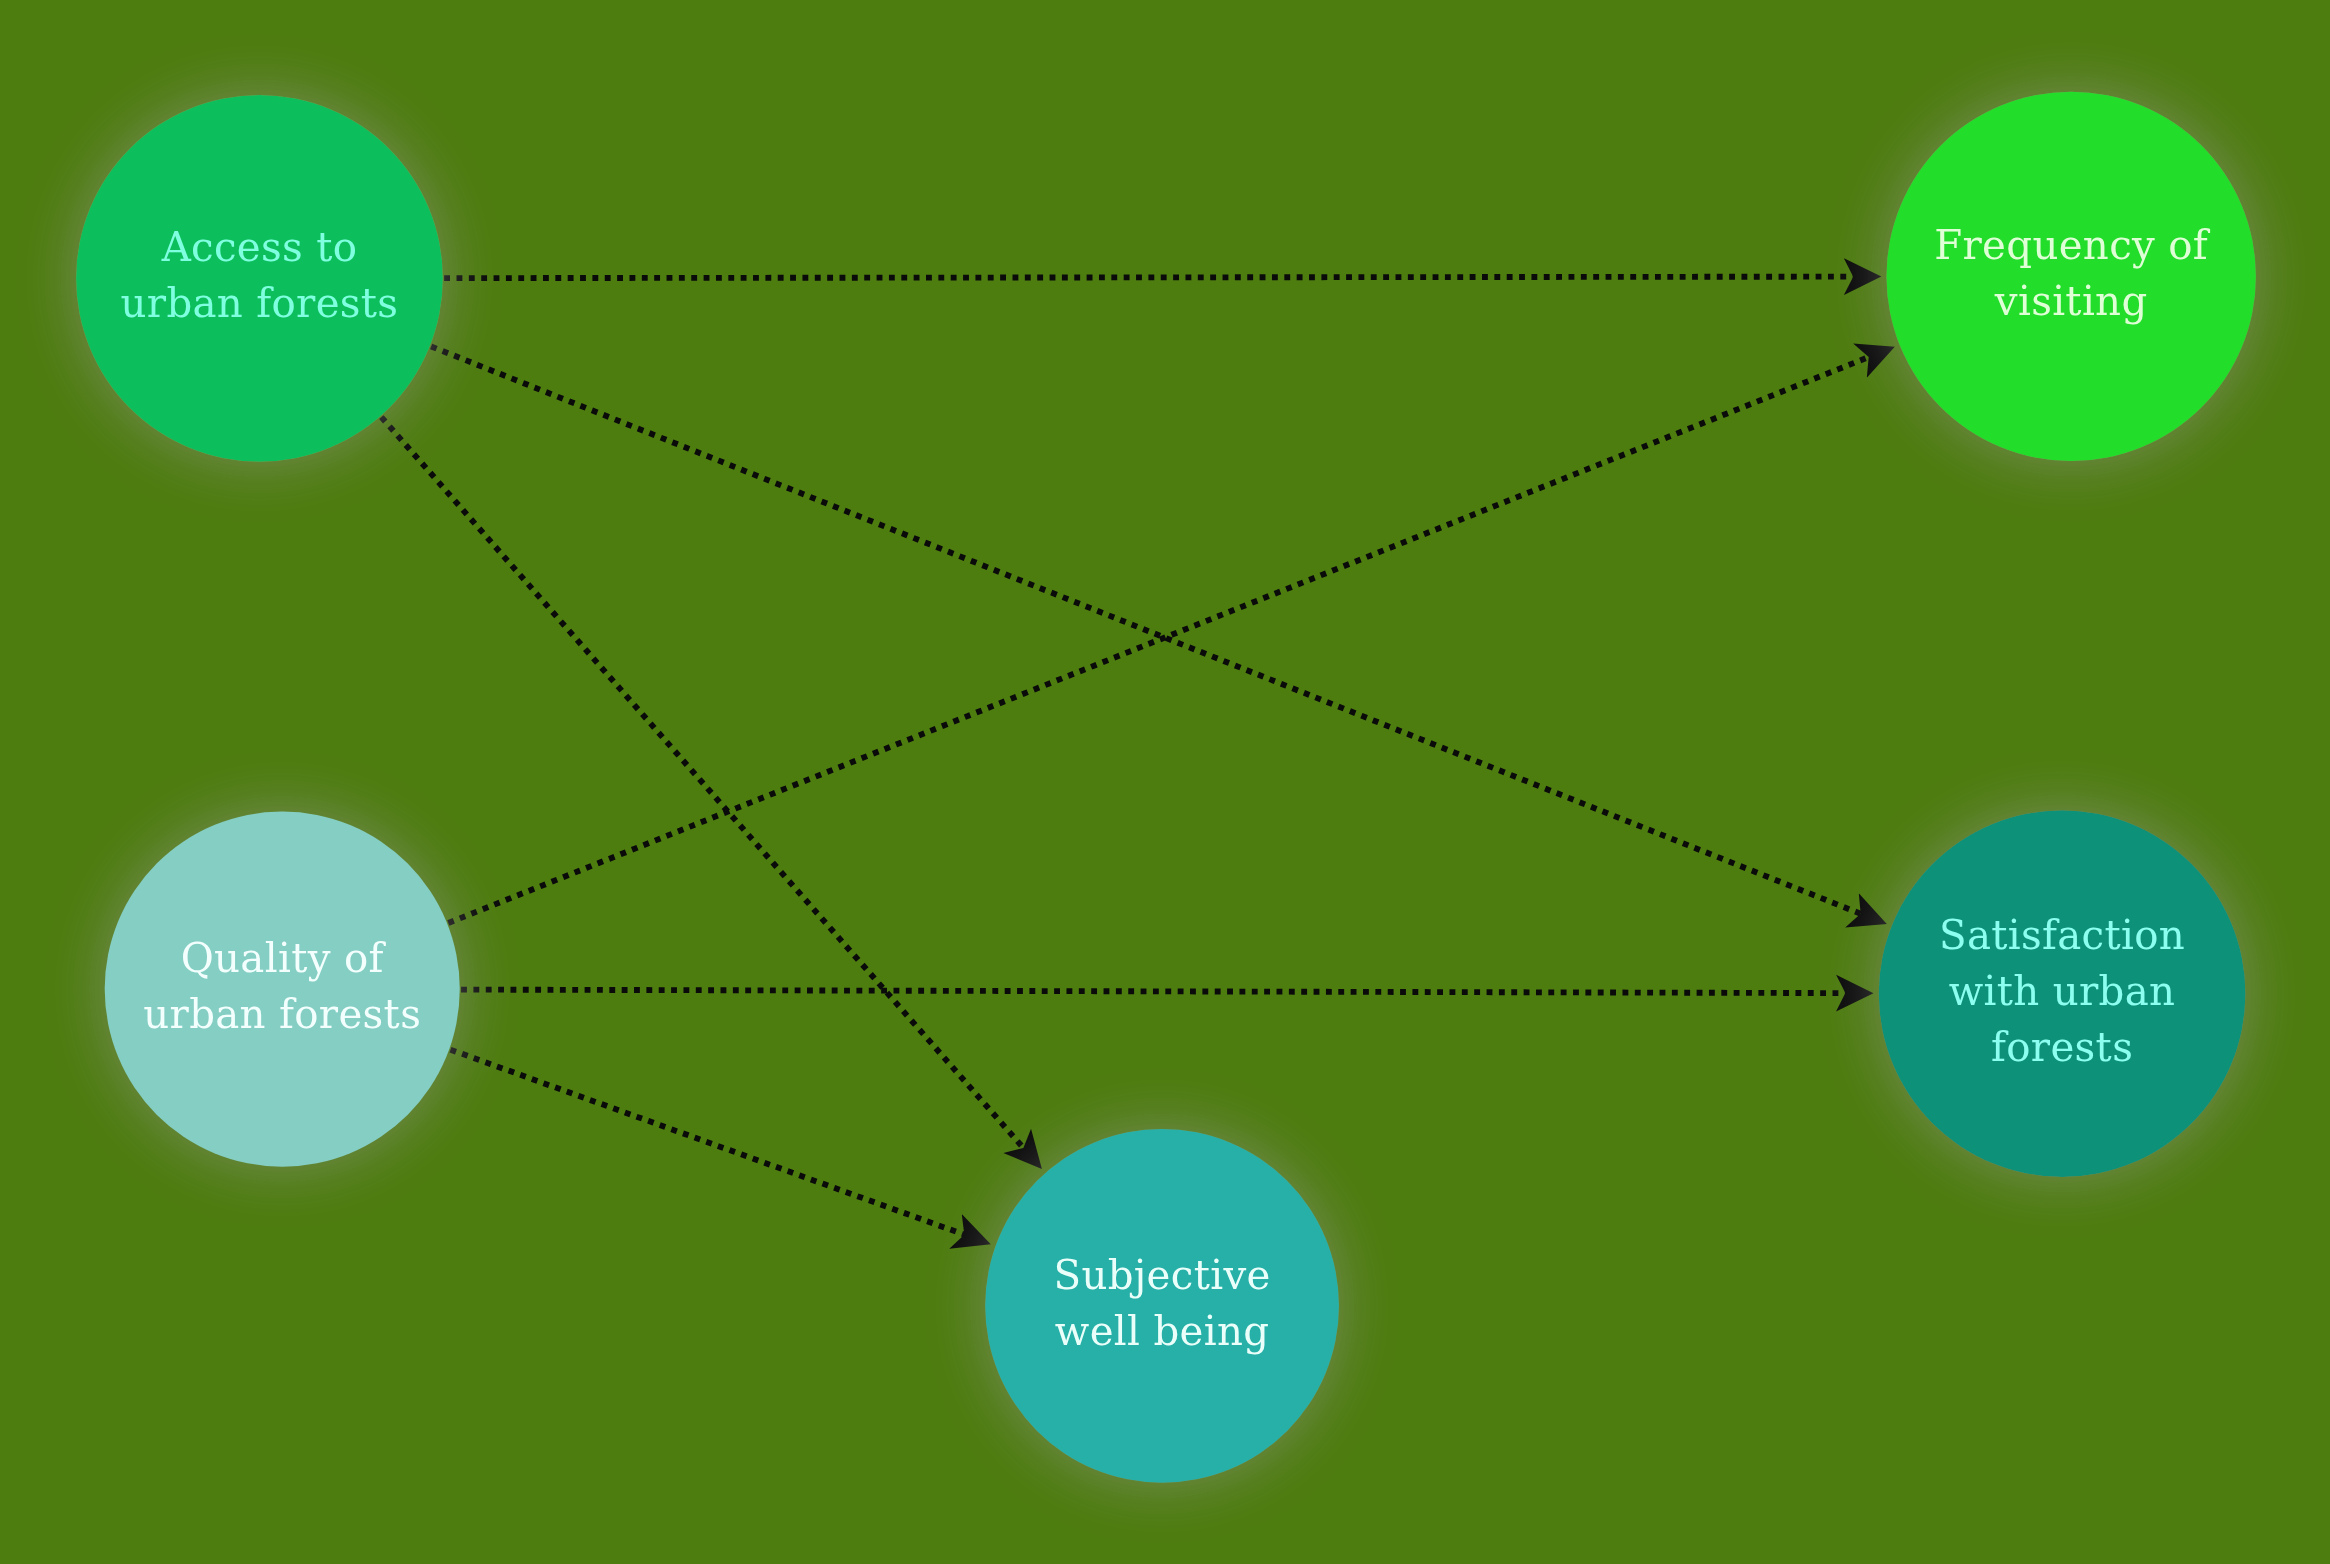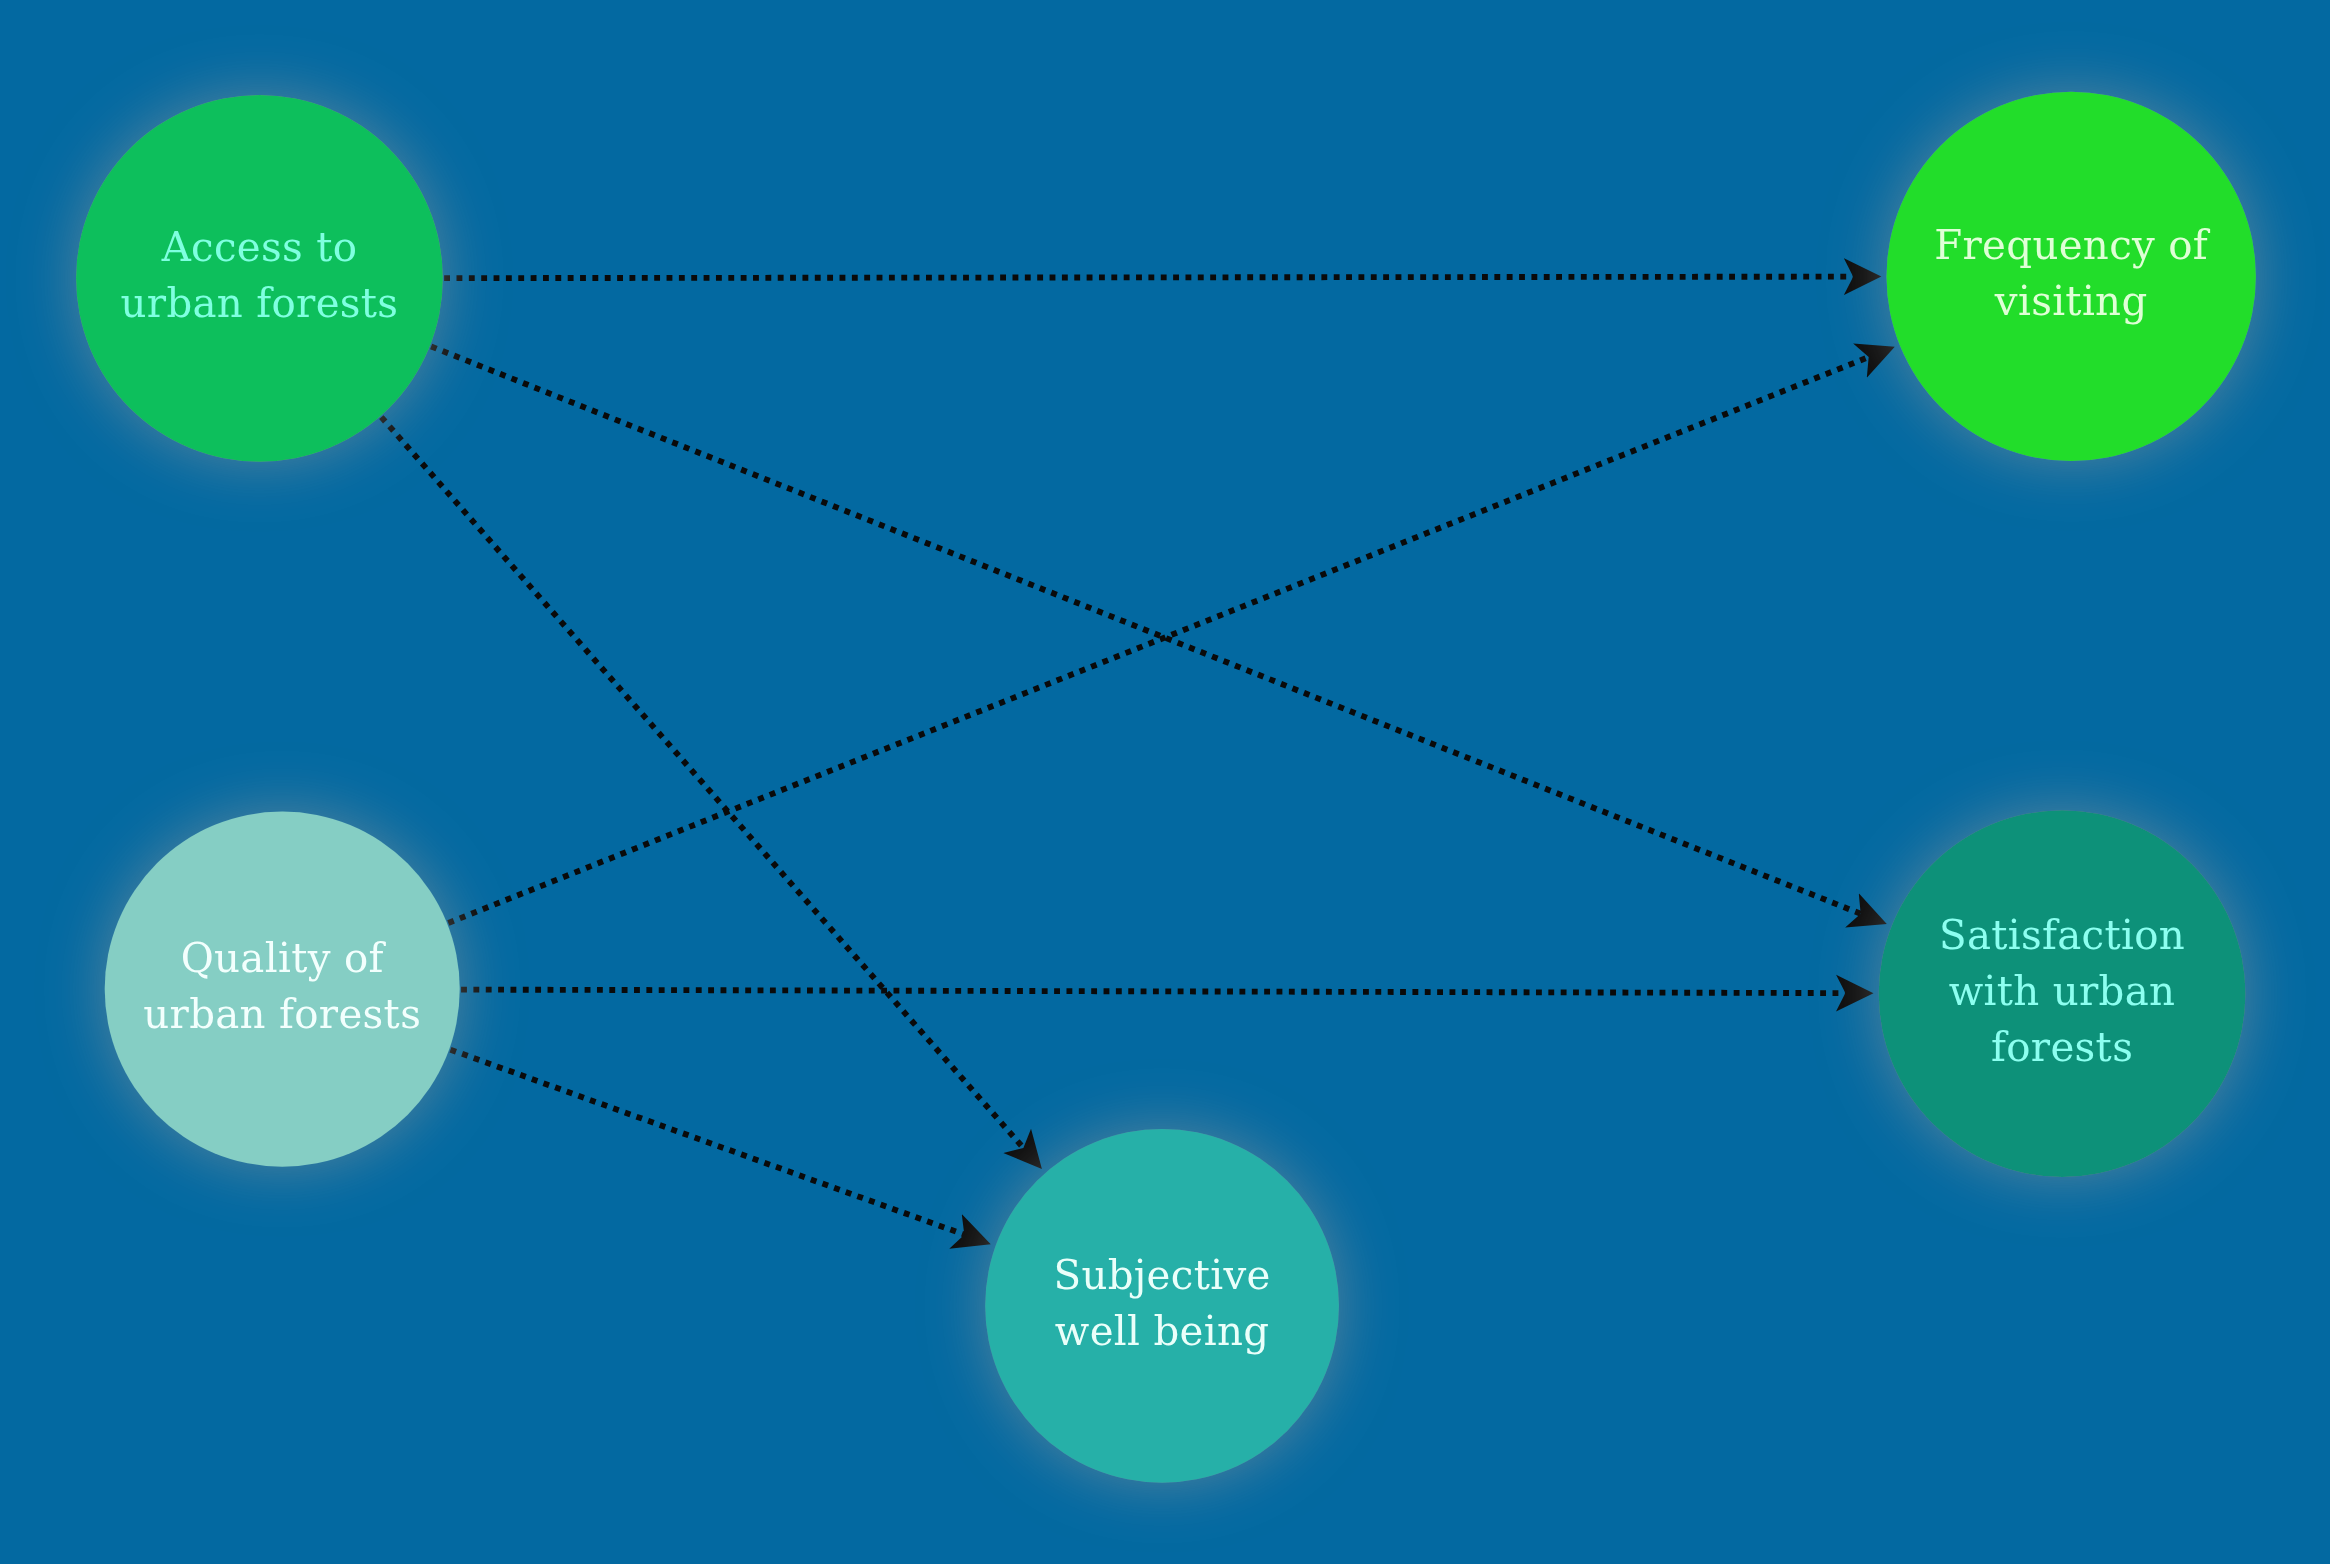--- a/index.html
+++ b/index.html
@@ -10,21 +10,21 @@
   body {
     width: 2330px;
     height: 1564px;
     overflow: hidden;
     font-family: "DejaVu Serif", "Liberation Serif", serif;
   }
   #diagram-root {
     position: relative;
     width: 2330px;
     height: 1564px;
-    background: #0369a1;
+    background: #4d7c0f;
   }
   svg#model-canvas {
     position: absolute;
     top: 0;
     left: 0;
     width: 2330px;
     height: 1564px;
     display: block;
   }
   .node-label {

